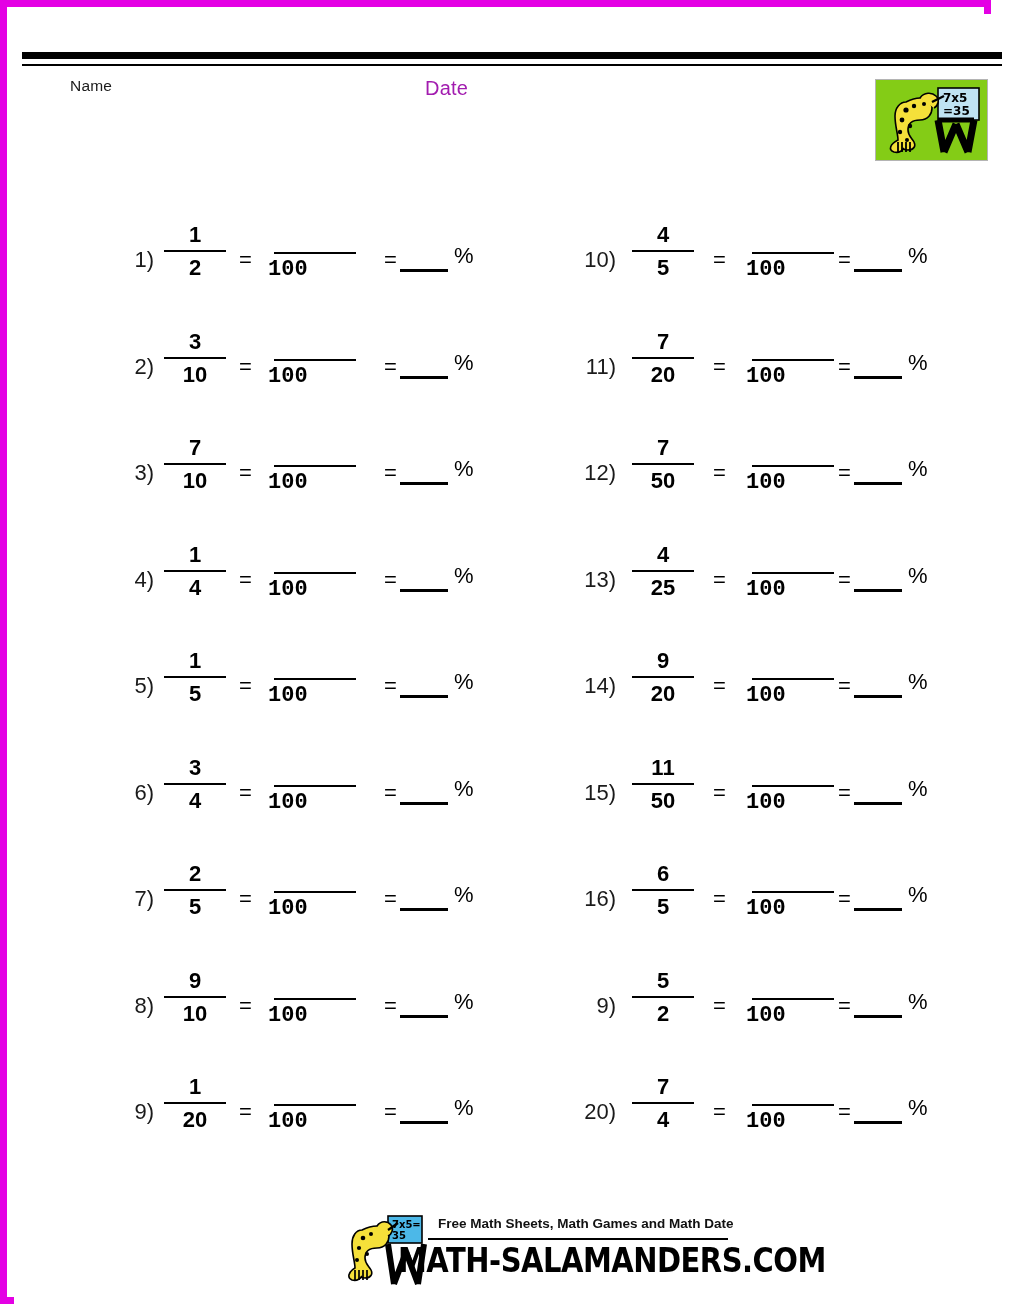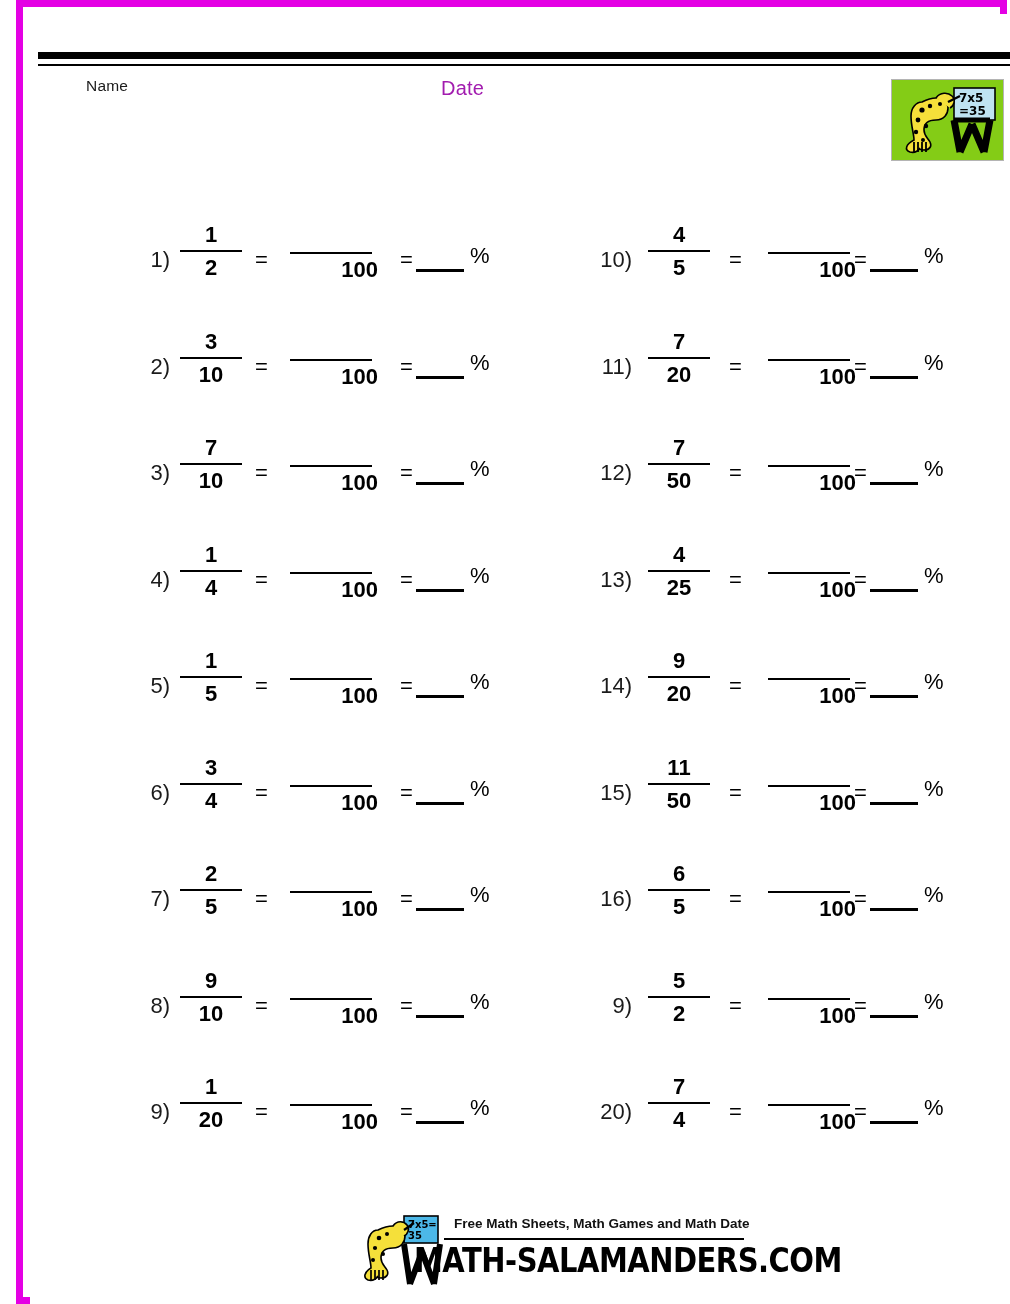--- a/index.html
+++ b/index.html
@@ -11,21 +11,21 @@
     width: 1010px;
     height: 1304px;
     font-family: "Liberation Sans", sans-serif;
     position: relative;
     overflow: hidden;
   }
 
   
   #page {
     position: absolute;
-    left: 16px; top: 0;
+    left: 0; top: 0;
     width: 991px;
     height: 1304px;
     box-sizing: border-box;
     border: 7px solid #e400e4;
     background: #ffffff;
   }
   #sheet {
     position: absolute;
     left: 7px; top: 7px;
     width: 996px;
@@ -147,21 +147,22 @@
     color: #000000;
   }
   .col-left  .eq1 { left: 133px; }
   .col-right .eq1 { left: 145px; }
 
   
   .over100 {
     position: absolute;
     top: 0;
     width: 94px;
-    text-align: right;
+    text-align: left;
+    font-family: Liberation Mono, monospace;
   }
   .col-left  .over100 { left: 162px; }
   .col-right .over100 { left: 178px; }
 
   .over100 .blankline {
     width: 82px;
     height: 2px;
     background: #000000;
     margin: 31px auto 2px auto;
   }

